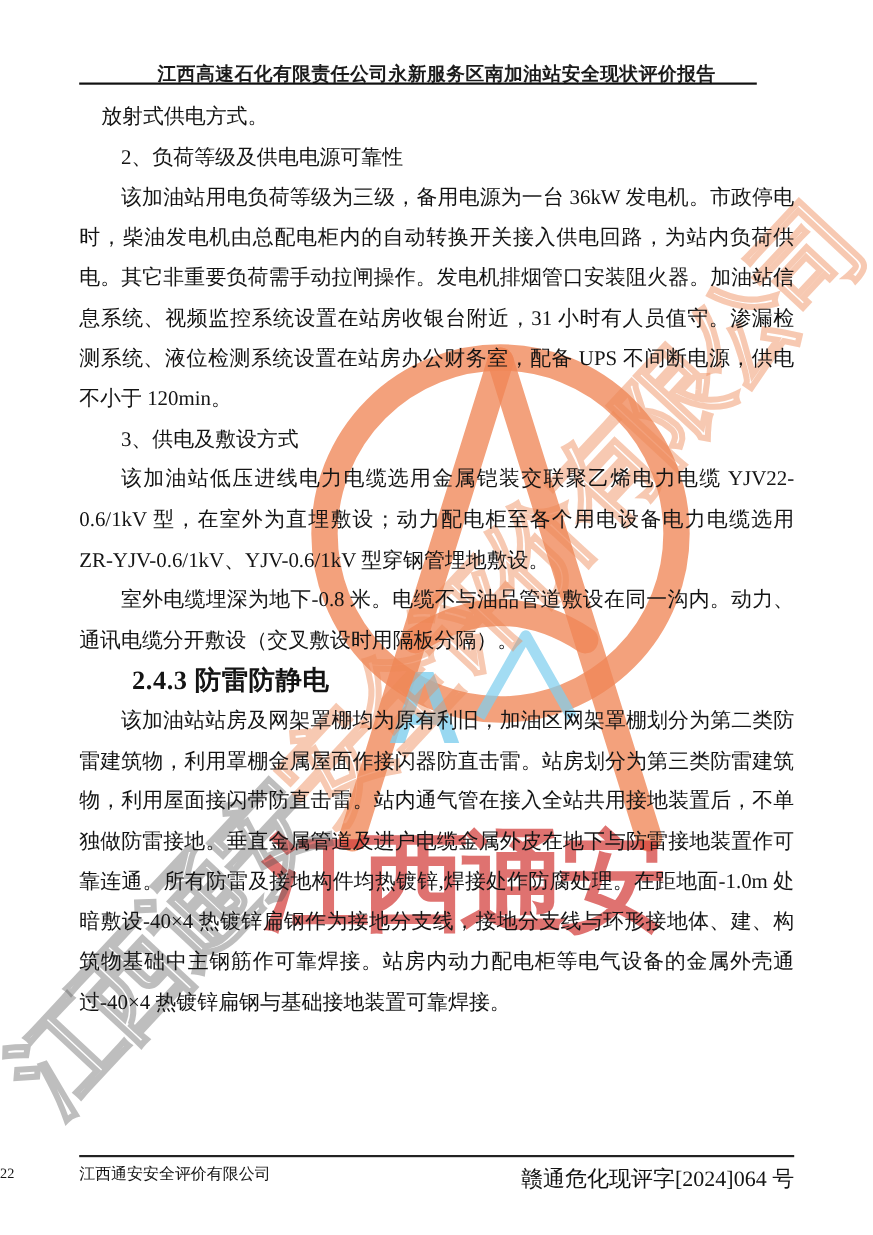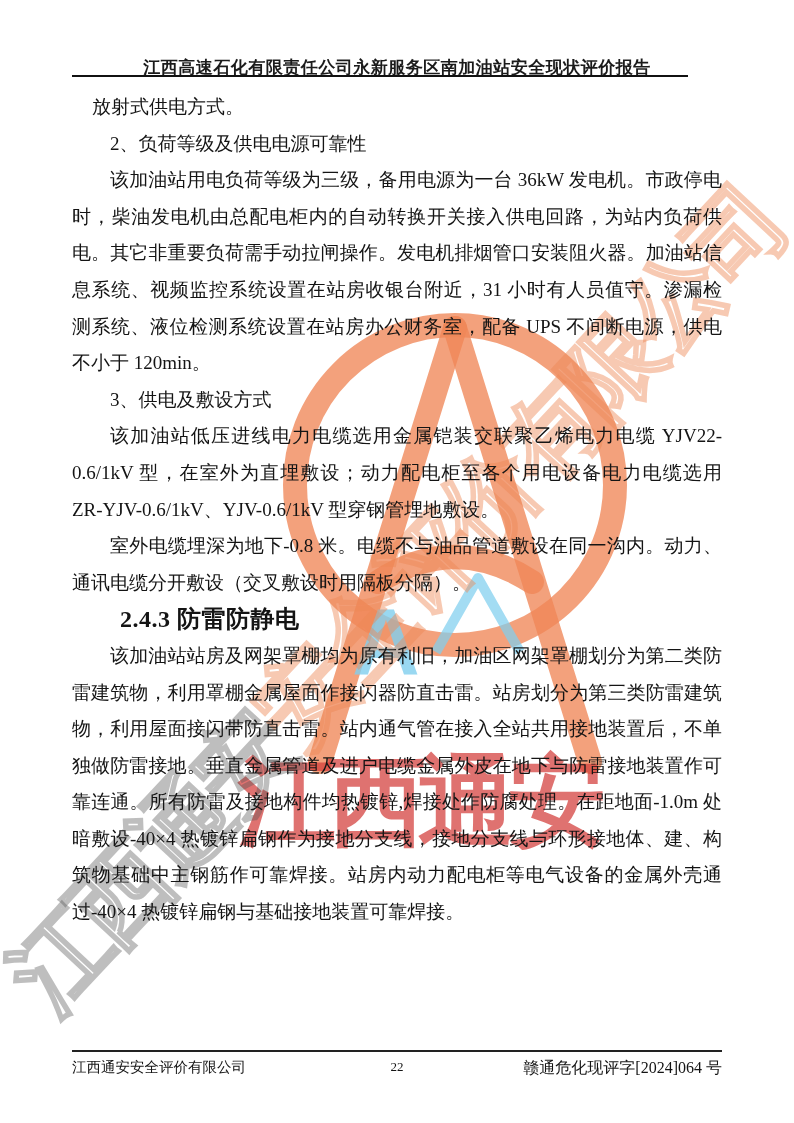--- a/index.html
+++ b/index.html
@@ -101,27 +101,26 @@
     background: #222222;
   }
   .footer-company {
     position: absolute;
     top: 1058px; left: 72px;
     font-size: 14.5px;
   }
   .footer-page {
     position: absolute;
     top: 1059px; left: 0; right: 0;
-    text-align: center;
     font-size: 13px;
   }
   .footer-doc {
     position: absolute;
     top: 1058px; right: 72px;
-    font-size: 16px;
+    font-size: 20px;
   }
 </style>
 </head>
 <body>
 
 <div class="page">
 
   <div class="watermark">
     <svg class="wm-logo" width="400" height="490" viewBox="0 0 400 490">
       <g fill="none" stroke="#EF8757" stroke-opacity="0.78" stroke-width="24" stroke-linecap="round">

